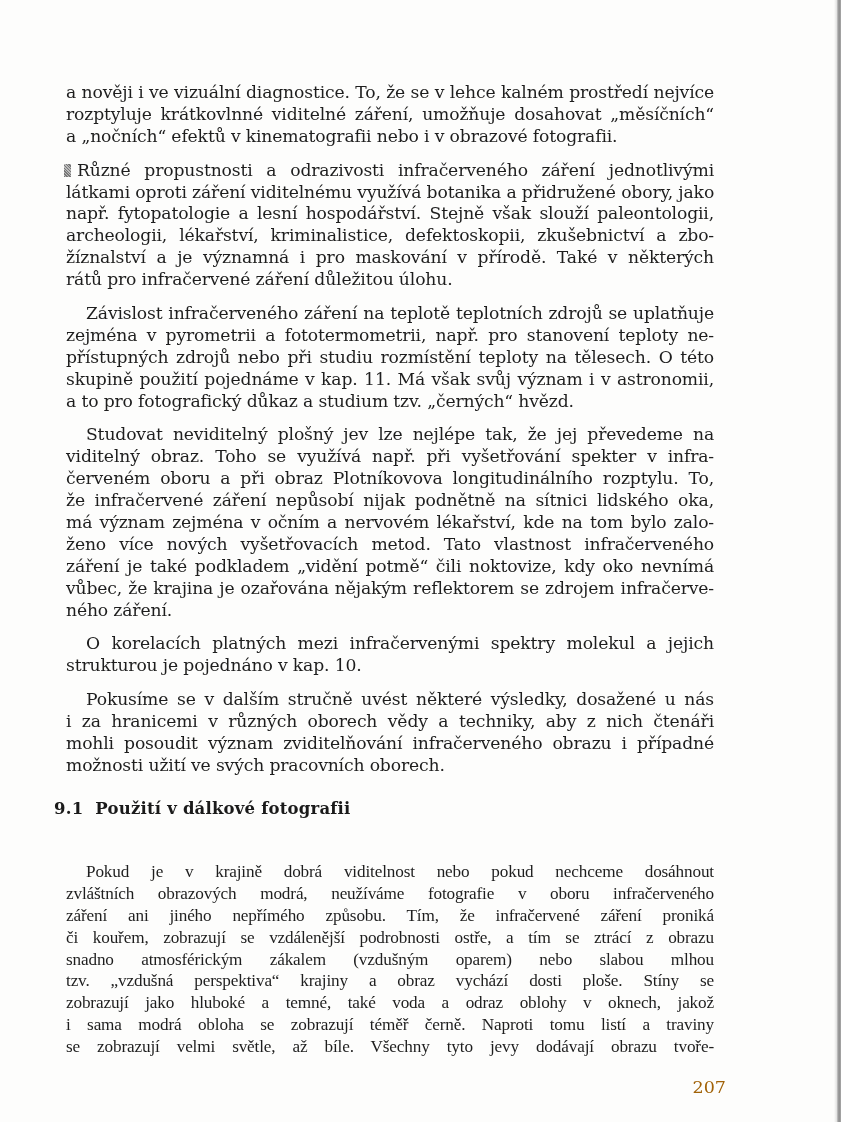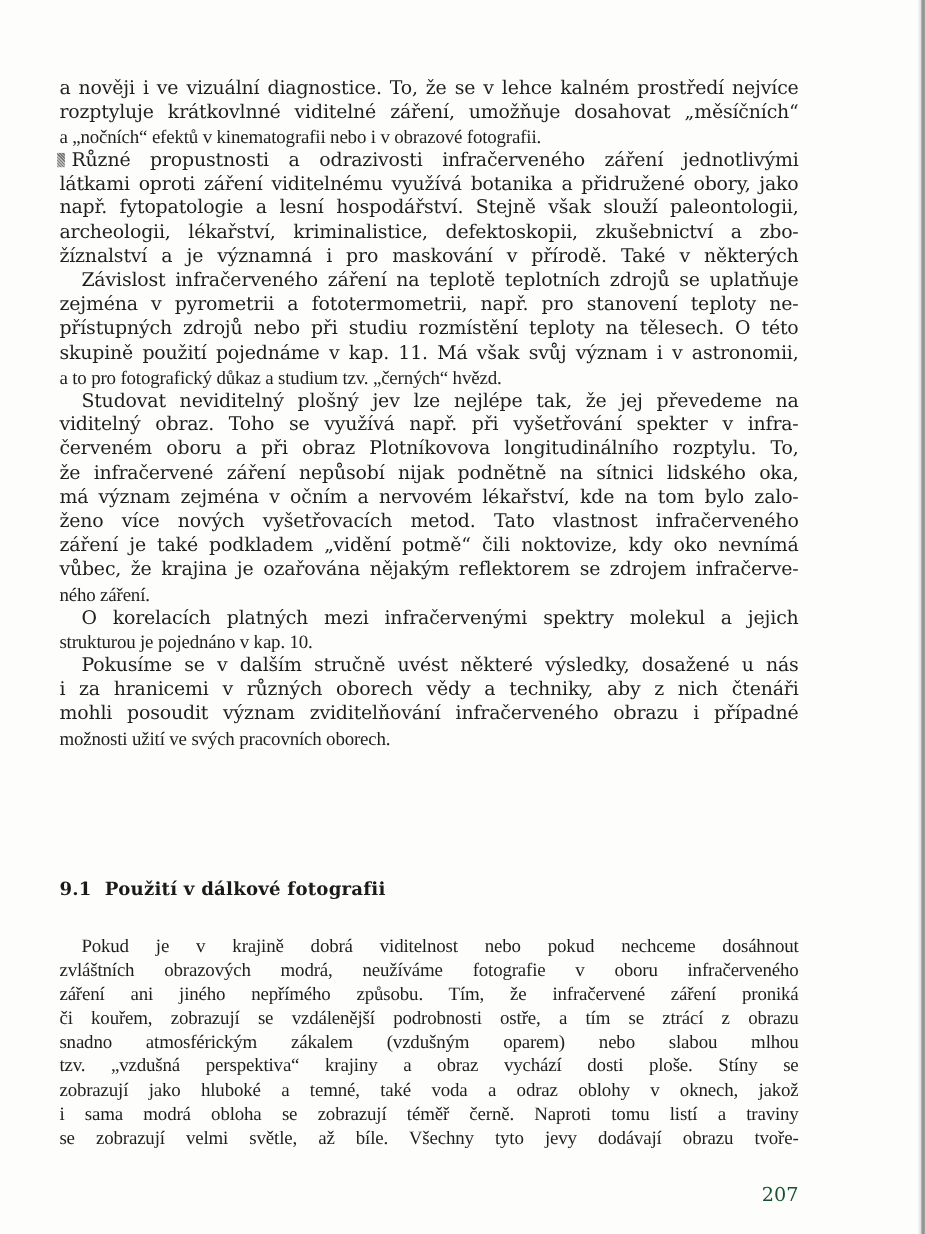--- a/index.html
+++ b/index.html
@@ -35,35 +35,34 @@
     left: 54px;
     top: 70px;
     width: 672px;
     font-family: "DejaVu Serif", "Liberation Serif", serif;
     font-size: 17.2px;
     line-height: 21.9px;
     color: #1e1e1e;
     letter-spacing: -0.15px;
   }
   .para {
-    margin: 0;
+    margin: 12px;
     text-align: justify;
     text-align-last: left;
   }
   .line {
     display: block;
     white-space: nowrap;
     text-align: justify;
     text-align-last: justify;
     height: 21.9px;
     overflow: visible;
   }
   .line.last {
     text-align-last: left;
-    font-family: Liberation Serif, serif;
   }
   .indent {
     padding-left: 20px;
   }
   .marker {
     display: inline-block;
     width: 7px;
     height: 13px;
     background: repeating-linear-gradient(45deg, #777 0 1px, #bbb 1px 2px);
     margin-right: 6px;
@@ -97,21 +96,21 @@
     letter-spacing: -0.15px;
   }
   .page-number {
     position: absolute;
     left: 690px;
     top: 1077px;
     width: 36px;
     text-align: right;
     font-family: "DejaVu Serif", "Liberation Serif", serif;
     font-size: 17.5px;
-    color: #14532d;
+    color: #a16207;
   }
 </style>
 </head>
 <body>
 
 <div class="page-edge-shadow"></div>
 <div class="page-edge"></div>
 
 <div class="text-block">
 
@@ -120,20 +119,21 @@
     <span class="line">rozptyluje krátkovlnné viditelné záření, umožňuje dosahovat „měsíčních“</span>
     <span class="line last">a „nočních“ efektů v kinematografii nebo i v obrazové fotografii.</span>
   </div>
 
   <div class="para">
     <span class="line"><span class="marker"></span><span>Různé propustnosti a odrazivosti infračerveného záření jednotlivými</span></span>
     <span class="line">látkami oproti záření viditelnému využívá botanika a přidružené obory, jako</span>
     <span class="line">např. fytopatologie a lesní hospodářství. Stejně však slouží paleontologii,</span>
     <span class="line">archeologii, lékařství, kriminalistice, defektoskopii, zkušebnictví a zbo-</span>
     <span class="line">žíznalství a je významná i pro maskování v přírodě. Také v některých</span>
+    <span class="line last">rátů pro infračervené záření důležitou úlohu.</span>
   </div>
 
   <div class="para">
     <span class="line indent">Závislost infračerveného záření na teplotě teplotních zdrojů se uplatňuje</span>
     <span class="line">zejména v pyrometrii a fototermometrii, např. pro stanovení teploty ne-</span>
     <span class="line">přístupných zdrojů nebo při studiu rozmístění teploty na tělesech. O této</span>
     <span class="line">skupině použití pojednáme v kap. 11. Má však svůj význam i v astronomii,</span>
     <span class="line last">a to pro fotografický důkaz a studium tzv. „černých“ hvězd.</span>
   </div>
 

